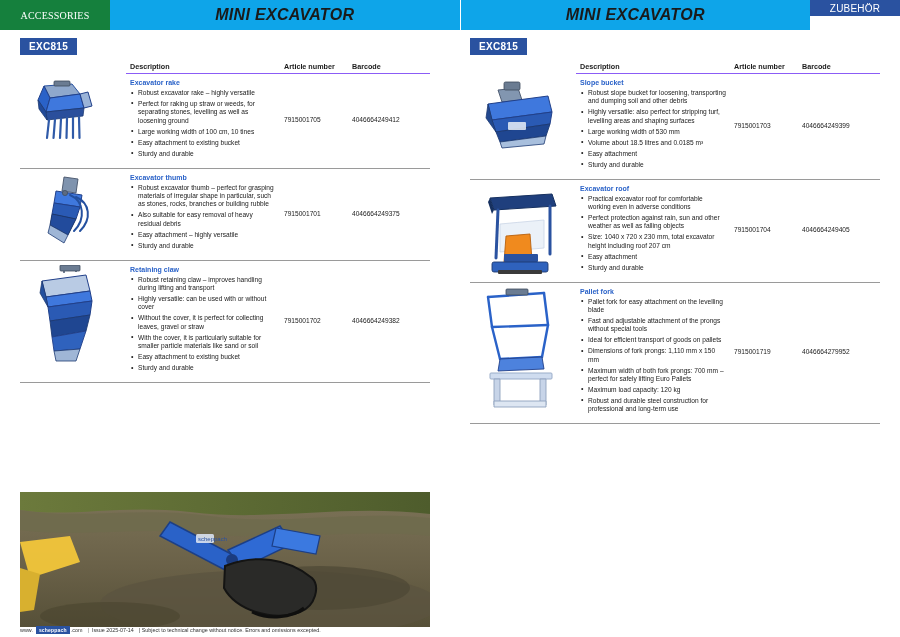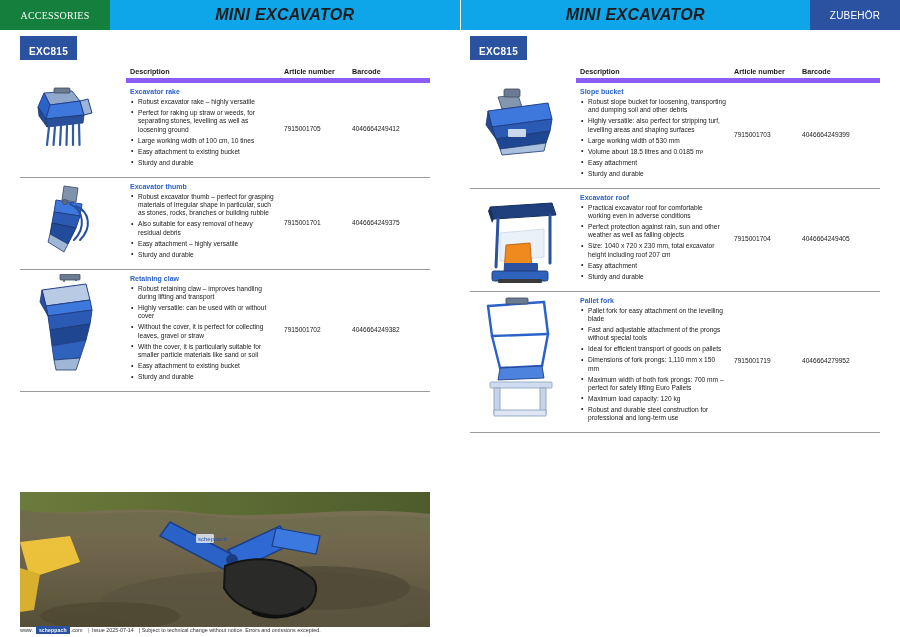--- a/index.html
+++ b/index.html
@@ -39,21 +39,21 @@
   }
   .hdr-mid .title {
     font-style: italic;
     font-weight: bold;
     font-size: 16px;
     color: #1a1a1a;
     letter-spacing: .3px;
   }
   .hdr-split { width: 1px; height: 30px; background: #ffffff; }
   .hdr-right-tab {
-    width: 90px; height: 30px;
+    width: 90px; height: 16px;
     background: #2a52a0;
     color: #ffffff;
     font-size: 10px;
     display: flex; align-items: center; justify-content: center;
     letter-spacing: .2px;
   }
 
   
   .panel {
     position: absolute;
@@ -70,21 +70,21 @@
     width: 410px;
     height: 595px;
   }
 
   .model-badge {
     display: inline-block;
     background: #2a52a0;
     color: #ffffff;
     font-size: 10px;
     font-weight: bold;
-    padding: 10px 9px 3px 9px;
+    padding: 3px 9px 3px 9px;
     letter-spacing: .3px;
     margin-bottom: 7px;
   }
 
   
   table.spec {
     width: 410px;
     border-collapse: collapse;
     table-layout: fixed;
     font-size: 6.6px;
@@ -94,21 +94,21 @@
   table.spec col.c-desc { width: 154px; }
   table.spec col.c-art  { width: 68px; }
   table.spec col.c-bar  { width: 82px; }
 
   table.spec thead th {
     text-align: left;
     font-size: 7.2px;
     font-weight: bold;
     color: #1a1a1a;
     padding: 0 0 2px 4px;
-    border-bottom: 5px solid #8b5cf6;
+    border-bottom: 1px solid #8b5cf6;
     vertical-align: bottom;
   }
   table.spec thead th.blank { border-bottom: none; }
 
   table.spec tbody td {
     border-bottom: 1px solid #9a9a9a;
     vertical-align: top;
     padding: 5px 4px 7px 4px;
   }
   table.spec tbody td.cell-img { padding: 4px 4px 6px 0; }

